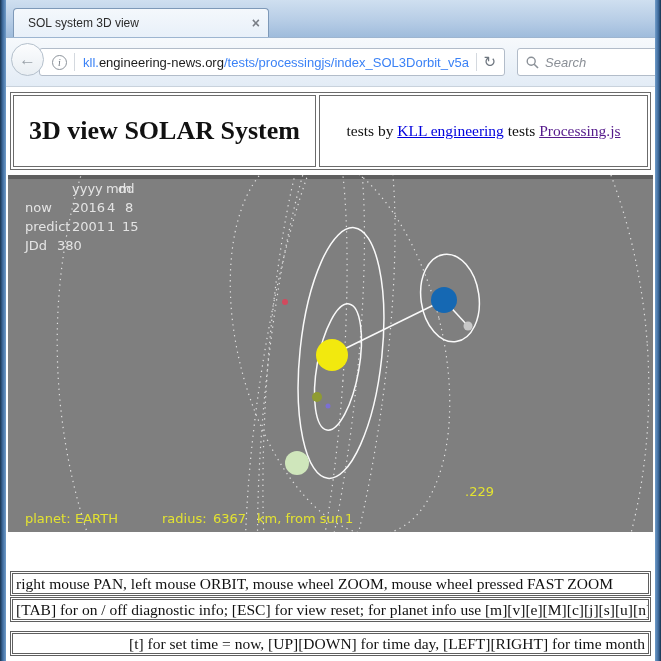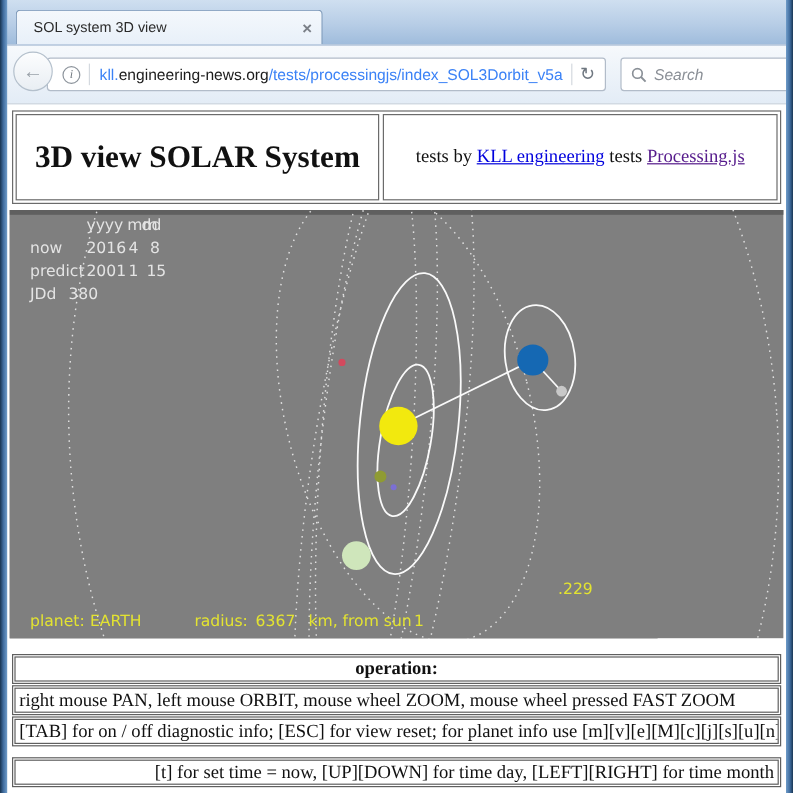--- a/index.html
+++ b/index.html
@@ -169,23 +169,20 @@
       <span class="cv-text cv-yellow" style="left:457px; top:309px;">.229</span>
 
       <span class="cv-text cv-yellow" style="left:17px;  top:336px;">planet:</span>
       <span class="cv-text cv-yellow" style="left:67px;  top:336px;">EARTH</span>
       <span class="cv-text cv-yellow" style="left:154px; top:336px;">radius:</span>
       <span class="cv-text cv-yellow" style="left:205px; top:336px;">6367</span>
       <span class="cv-text cv-yellow" style="left:249px; top:336px;">km, from sun</span>
       <span class="cv-text cv-yellow" style="left:337px; top:336px;">1</span>
     </div>
 
-    <div class="opbox op-head" style="top:457px;">
-      <div class="opbox-inner">operation:</div>
-    </div>
     <div class="opbox" style="top:483px;">
       <div class="opbox-inner">right mouse PAN, left mouse ORBIT, mouse wheel ZOOM, mouse wheel pressed FAST ZOOM</div>
     </div>
     <div class="opbox" style="top:509px;">
       <div class="opbox-inner">[TAB] for on / off diagnostic info; [ESC] for view reset; for planet info use [m][v][e][M][c][j][s][u][n][p]</div>
     </div>
     <div class="opbox" style="top:543px;text-align:right;">
       <div class="opbox-inner">[t] for set time = now, [UP][DOWN] for time day, [LEFT][RIGHT] for time month</div>
     </div>
 

